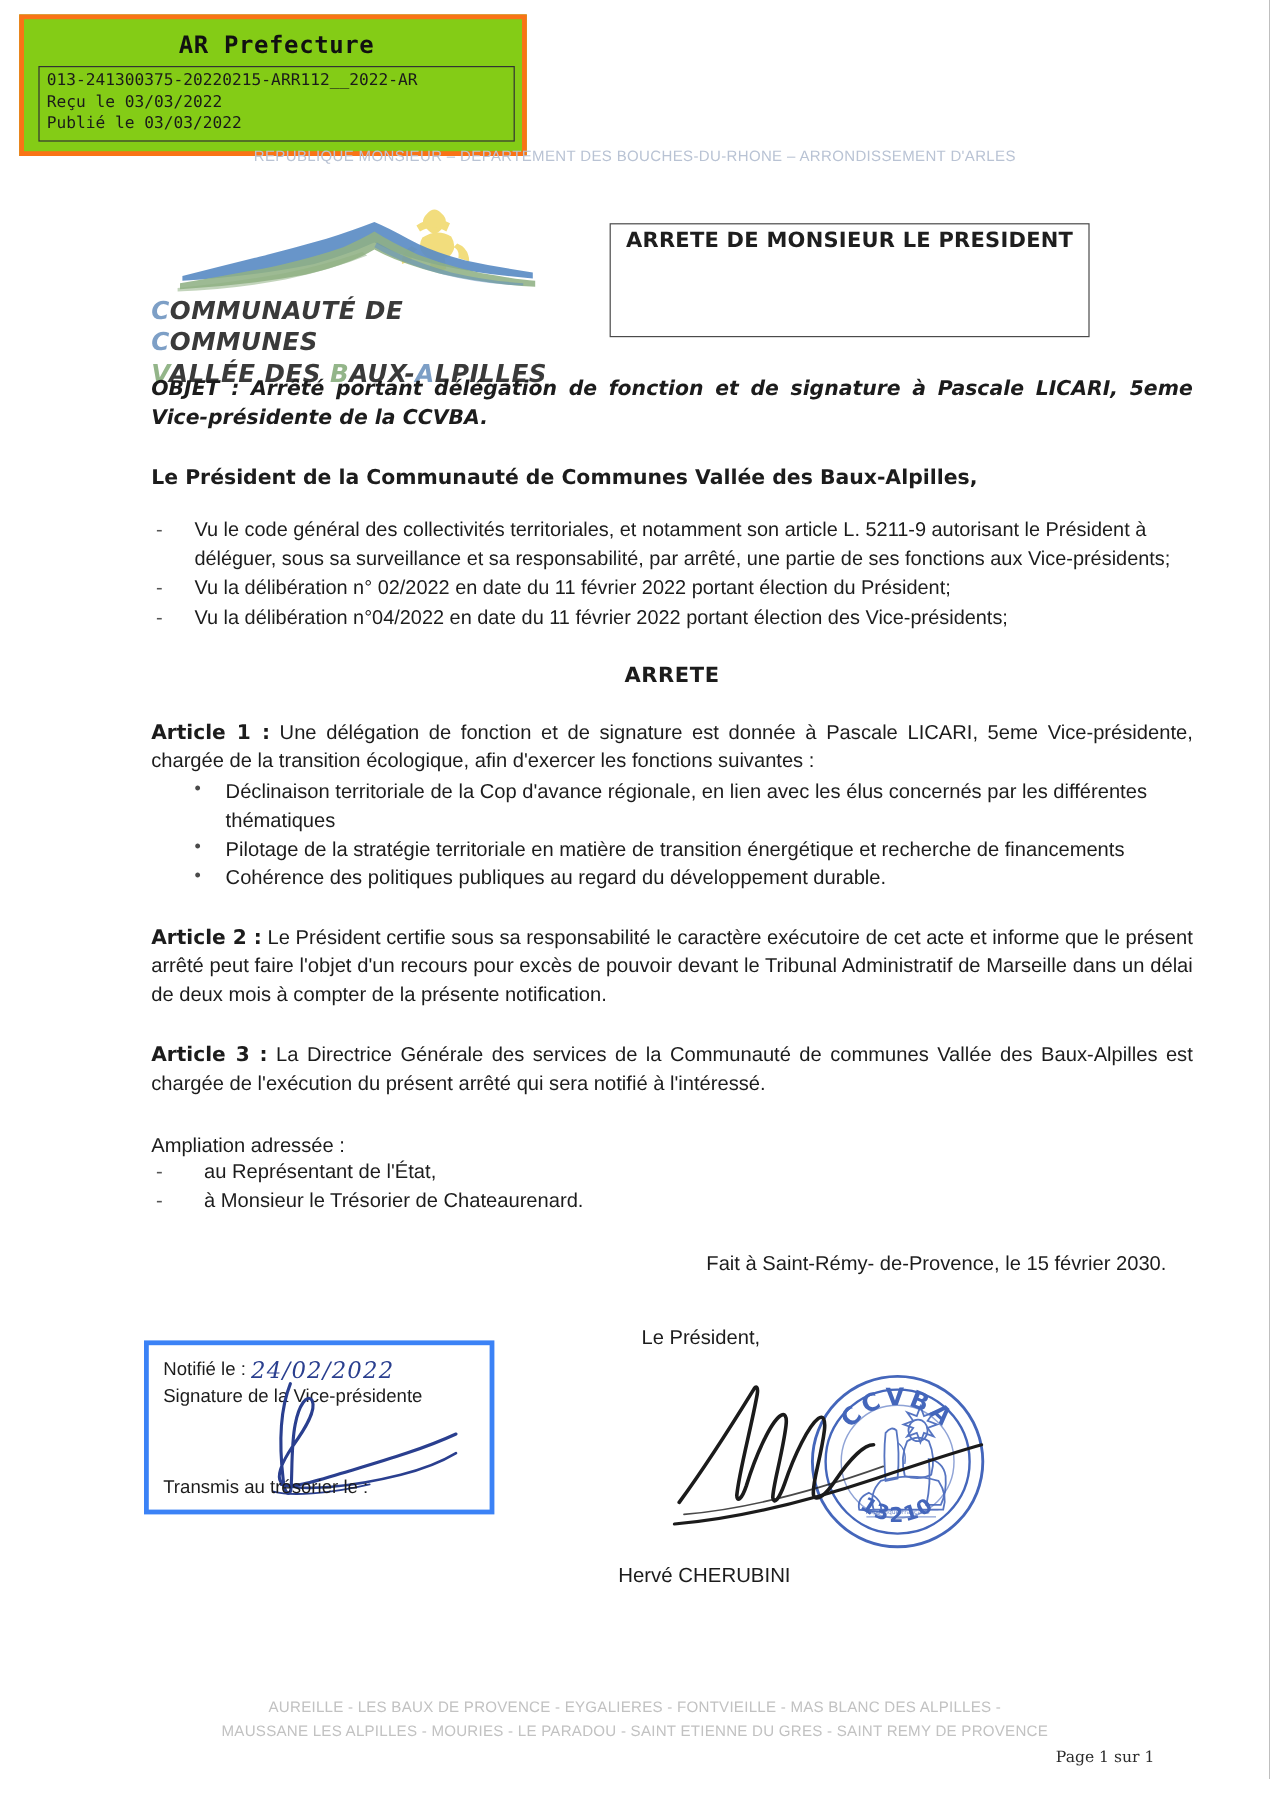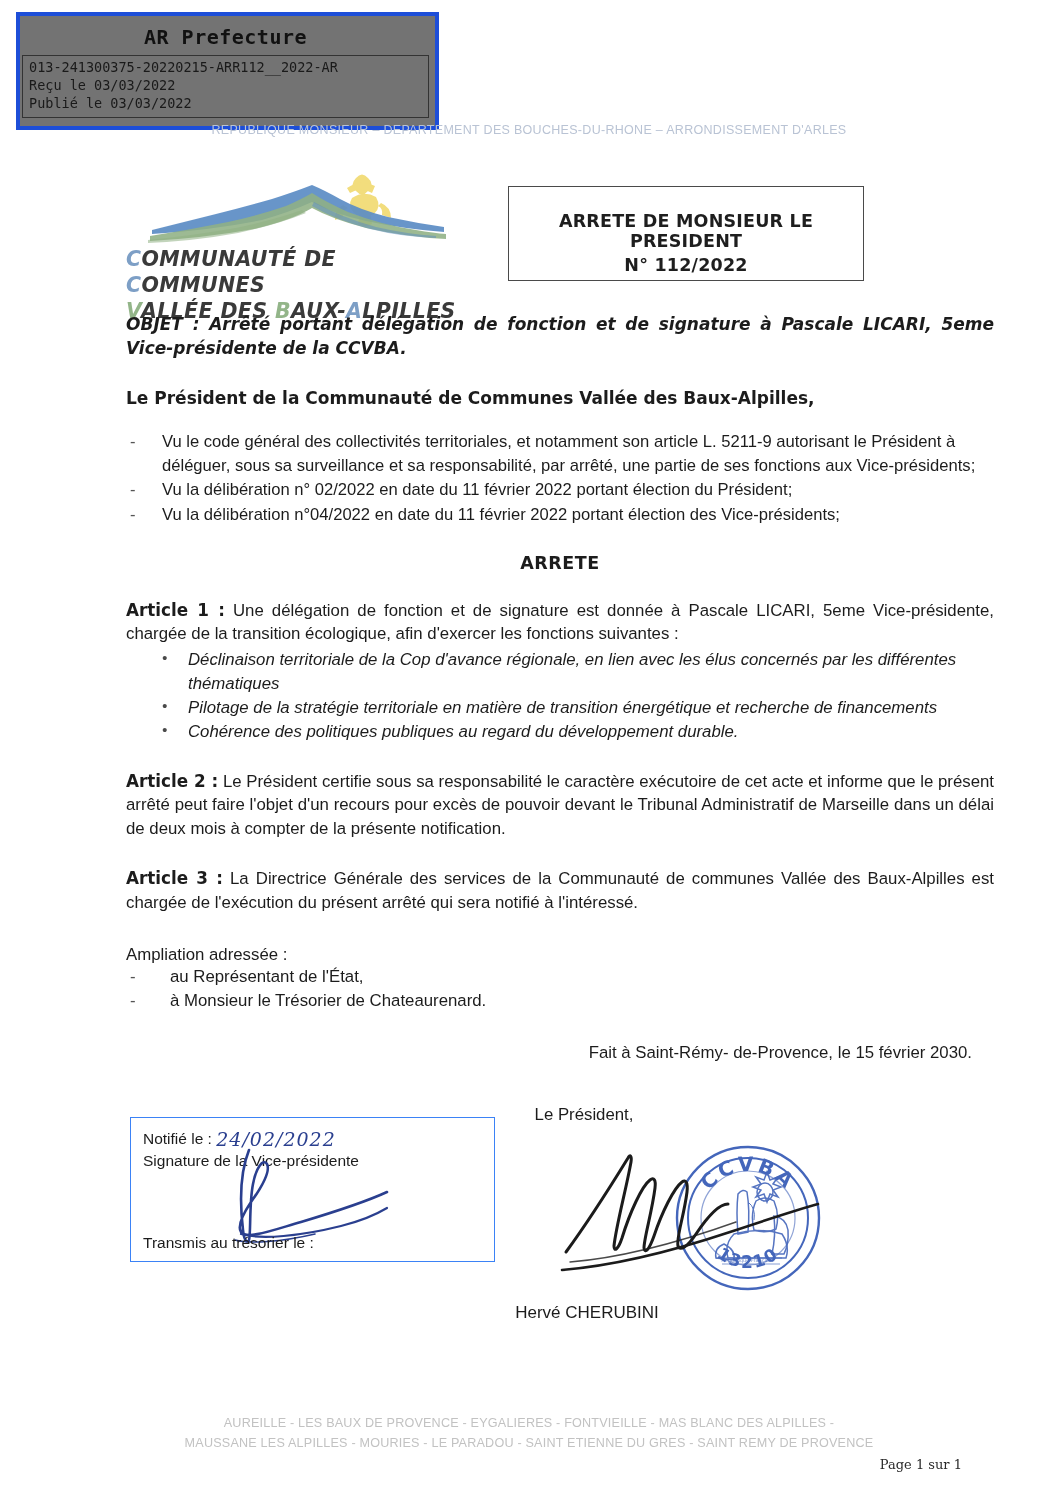--- a/index.html
+++ b/index.html
@@ -9,24 +9,24 @@
     position:relative;
     width:1058px;height:1497px;
     background:#ffffff;
     overflow:hidden;
     margin:0 auto;
   }
 
   
   .ar-stamp{
     position:absolute;left:16px;top:12px;width:423px;
-    border:4px solid #1d4ed8;
-    background:#737373;
+    border:4px solid #f97316;
+    background:#84cc16;
     box-sizing:border-box;
-    padding:5px 6px 8px 2px;
+    padding:5px 6px 8px 12px;
   }
   .ar-title{
     text-align:center;
     font-family:"DejaVu Sans Mono","Liberation Mono",monospace;
     font-weight:bold;font-size:20px;letter-spacing:.5px;
     color:#111;margin:4px 0 6px 0;
   }
   .ar-box{
     border:1px solid #333;padding:3px 6px 4px 6px;
   }
@@ -51,23 +51,23 @@
     font-family:"DejaVu Sans","Liberation Sans",sans-serif;
     font-weight:bold;font-style:italic;
     font-size:20.5px;letter-spacing:.4px;
     color:#3a3a3a;line-height:1.28;margin-top:2px;
   }
   .logo-text .c-blue{color:#7d9fc6;}
   .logo-text .c-green{color:#93b589;}
 
   
   .title-box{
-    position:absolute;left:508px;top:186px;width:356px;height:95px;
+    position:absolute;left:508px;top:186px;width:400px;height:95px;
     border:1px solid #4a4a4a;background:#fff;box-sizing:border-box;
-    padding-top:24px;
+    padding-top:4px;
   }
   .title-l1,.title-l2{
     text-align:center;
     font-family:"DejaVu Sans","Liberation Sans",sans-serif;
     font-weight:bold;font-size:17.5px;color:#1e1e1e;letter-spacing:.2px;
   }
   .title-l2{margin-top:4px;}
 
   
   .body{
@@ -99,21 +99,21 @@
     margin:26px 0 0 0;letter-spacing:.5px;
     font-family:"DejaVu Sans","Liberation Sans",sans-serif;
   }
 
   .art{
     font-size:16.8px;line-height:1.42;text-align:justify;
     margin-top:26px;font-family:"Liberation Sans",sans-serif;
   }
   .art .lbl{font-weight:bold;font-family:"DejaVu Sans","Liberation Sans",sans-serif;}
 
-  ul.dots{list-style:none;margin:2px 0 0 0;padding:0;font-style:italic;}
+  ul.dots{list-style:none;margin:2px 0 0 0;padding:0;}
   ul.dots li{
     position:relative;padding-left:62px;margin-bottom:0;
     font-size:16.8px;line-height:1.42;
     font-family:"Liberation Sans",sans-serif;
   }
   ul.dots li::before{
     content:"\2022";position:absolute;left:36px;top:-1px;color:#4a4a4a;font-size:15px;
   }
 
   .ampl-h{margin-top:30px;font-size:16.8px;font-family:"Liberation Sans",sans-serif;}
@@ -124,22 +124,22 @@
   }
   ul.ampl li::before{content:"-";position:absolute;left:4px;top:0;color:#555;}
 
   .fait{
     margin-top:30px;text-align:right;font-size:16.8px;padding-right:22px;
     font-family:"Liberation Sans",sans-serif;
   }
 
   
   .notif-box{
-    position:absolute;left:130px;top:1117px;width:365px;height:145px;
-    border:1px solid #3b82f6;background:#fff;box-sizing:border-box;
+    position:absolute;left:120px;top:1117px;width:292px;height:145px;
+    border:4px solid #3b82f6;background:#fff;box-sizing:border-box;
     padding:10px 12px;
   }
   .notif-l1{font-size:15.5px;color:#1c1c1c;font-family:"Liberation Sans",sans-serif;}
   .notif-hand{
     font-family:"DejaVu Serif","Liberation Serif",serif;
     font-style:italic;font-size:19px;color:#2a3f8f;
     letter-spacing:1px;vertical-align:-2px;
   }
   .notif-l2{font-size:15.5px;color:#1c1c1c;margin-top:2px;font-family:"Liberation Sans",sans-serif;}
   .notif-l3{
@@ -207,21 +207,20 @@
       <path d="M170 30 Q196 45 232 55 Q262 62 292 64 L292 66 Q258 65 226 57 Q192 48 168 34 Z" fill="#5b8cc4" opacity="0.5"></path>
     </svg>
     <div class="logo-text">
       <div><span class="c-blue">C</span>OMMUNAUTÉ DE <span class="c-blue">C</span>OMMUNES</div>
       <div><span class="c-green">V</span>ALLÉE DES <span class="c-green">B</span>AUX-<span class="c-blue">A</span>LPILLES</div>
     </div>
   </div>
 
   <div class="title-box">
     <div class="title-l1">ARRETE DE MONSIEUR LE PRESIDENT</div>
-    <div class="title-l2">N° 112/2022</div>
   </div>
 
   <div class="body">
 
     <div class="objet">OBJET : Arrêté portant délégation de fonction et de signature à Pascale LICARI, 5eme Vice-présidente de la CCVBA.</div>
 
     <div class="prez-line">Le Président de la Communauté de Communes Vallée des Baux-Alpilles,</div>
 
     <ul class="vu">
       <li>Vu le code général des collectivités territoriales, et notamment son article L. 5211-9 autorisant le Président à déléguer, sous sa surveillance et sa responsabilité, par arrêté, une partie de ses fonctions aux Vice-présidents;</li>

